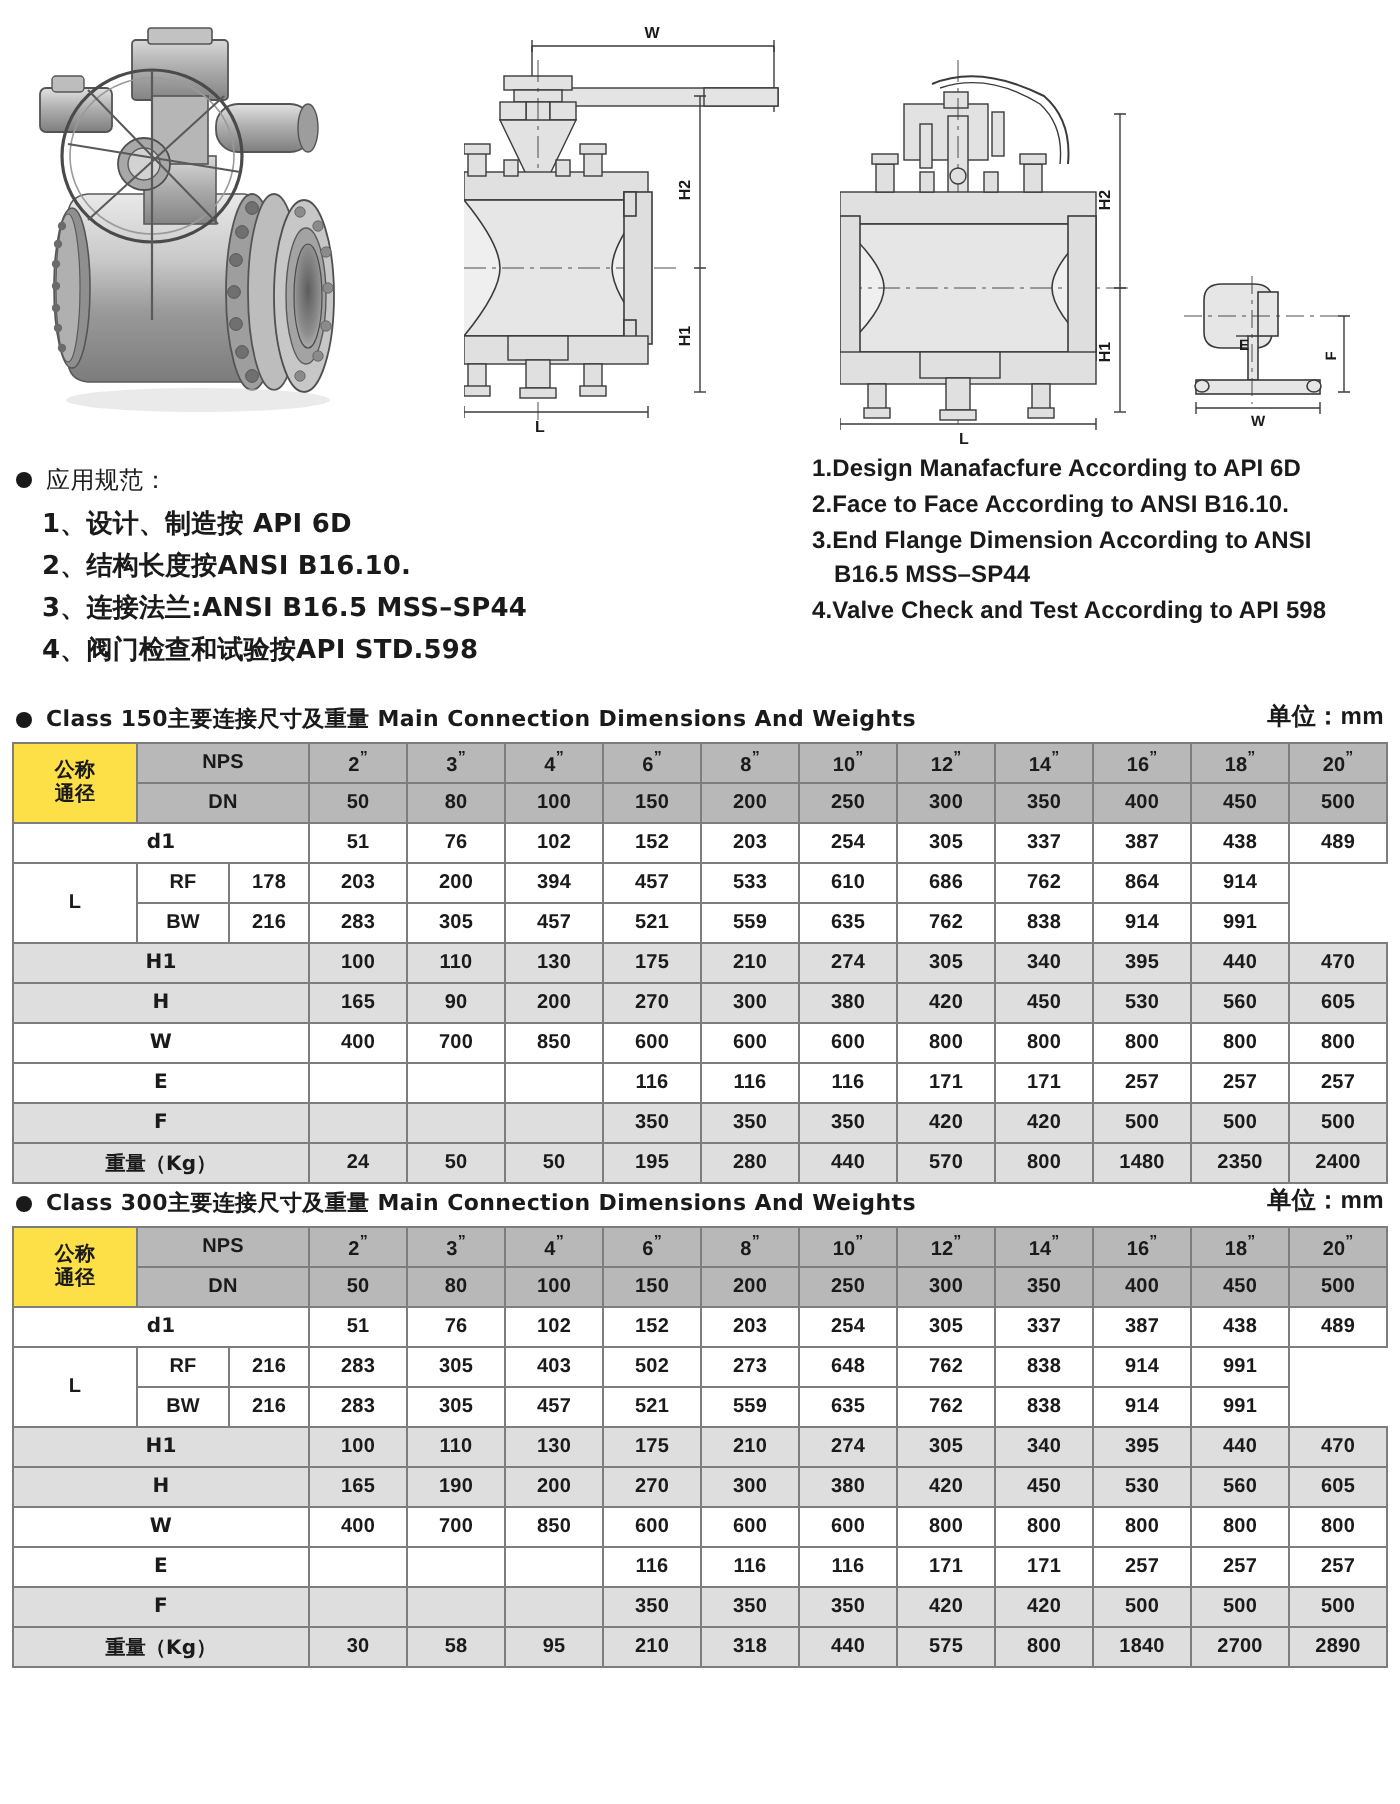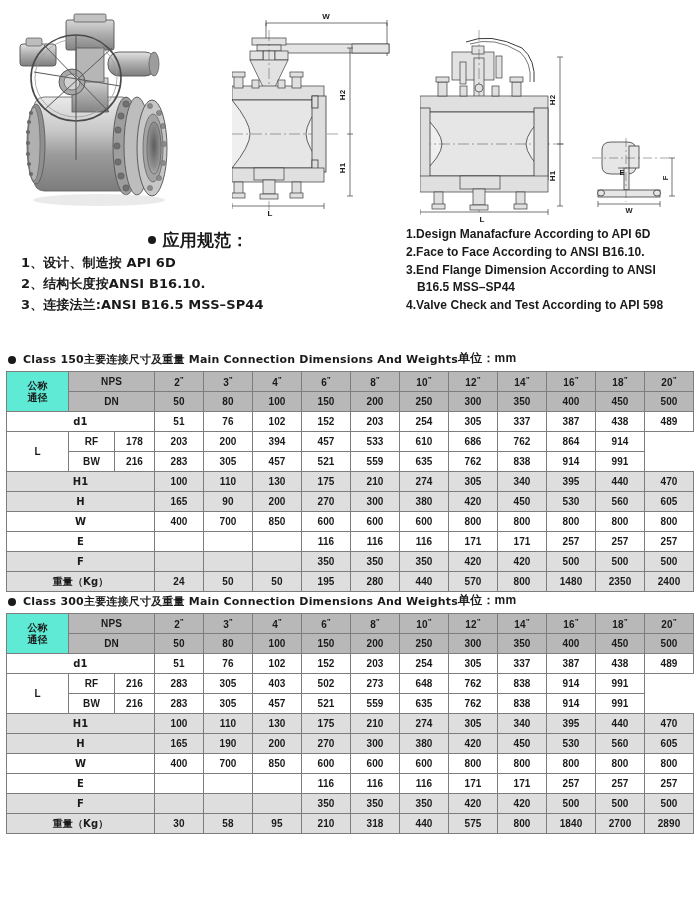--- a/index.html
+++ b/index.html
@@ -30,28 +30,27 @@
   .spec-wrap {
     position: relative;
     width: 700px;
     height: 122px;
   }
   .spec-col { position: absolute; top: 0; }
   #spec-left  { left: 8px;   width: 380px; }
   #spec-right { left: 404px; width: 292px; }
 
   .blk-title {
-    font-size: 17px;
-    font-weight: bold;
+    font-size: 12px;
+    font-weight: normal;
     letter-spacing: 0.2px;
     line-height: 14px;
     margin: 5px 0 9px 0;
     display: flex;
     align-items: center;
-    justify-content: center;
   }
   .bullet {
     display: inline-block;
     width: 8px; height: 8px;
     border-radius: 50%;
     background: #1a1a1a;
     margin-right: 7px;
     flex: 0 0 auto;
   }
   .spec-list { list-style: none; margin: 0; padding: 0; }
@@ -72,20 +71,21 @@
     padding-left: 2px;
     letter-spacing: 0.05px;
   }
   .note-list li .cont { display: block; padding-left: 11px; margin-top: 4px; }
 
   
   .tbl-section { width: 700px; padding: 0 6px; }
   .tbl-head {
     display: flex;
     align-items: flex-end;
+    justify-content: space-between;
     padding: 0 2px 4px 2px;
   }
   .tbl-caption {
     font-size: 11px;
     font-weight: bold;
     letter-spacing: 0.2px;
     display: flex;
     align-items: center;
   }
   .tbl-unit { font-size: 12px; font-weight: bold; letter-spacing: 0.2px; }
@@ -103,21 +103,21 @@
     text-align: center;
     vertical-align: middle;
     height: 20px;
     padding: 0 1px;
     letter-spacing: 0.1px;
     background: #ffffff;
   }
   table.dim tr.hdr td { background: #b8b8b8; }
   table.dim td.shade  { background: #dedede; }
   table.dim td.lbl-grp { background: #ffffff; }
-  table.dim tr.hdr td.lbl-grp { background: #5eead4; }
+  table.dim tr.hdr td.lbl-grp { background: #fde047; }
   .sup { font-size: 8px; vertical-align: super; letter-spacing: 0; }
   .cjk { font-family: "DejaVu Sans", "Liberation Sans", sans-serif; }
   .two-line { line-height: 12px; }
 </style>
 </head>
 <body>
 
 <div class="drawings">
 
   <div class="draw-panel" id="photo-panel">
@@ -383,20 +383,21 @@
 
   <div class="spec-col" id="spec-left">
     <div class="blk-title cjk">
       <span class="bullet"></span>
       <span>应用规范：</span>
     </div>
     <ul class="spec-list">
       <li class="cjk">1、设计、制造按  API  6D</li>
       <li class="cjk">2、结构长度按ANSI B16.10.</li>
       <li class="cjk">3、连接法兰:ANSI B16.5 MSS–SP44</li>
+      <li class="cjk">4、阀门检查和试验按API STD.598</li>
     </ul>
   </div>
 
   <div class="spec-col" id="spec-right">
     <ul class="note-list">
       <li>
         <span>1.Design Manafacfure According to API 6D</span>
       </li>
       <li>
         <span>2.Face to Face According to ANSI B16.10.</span>

